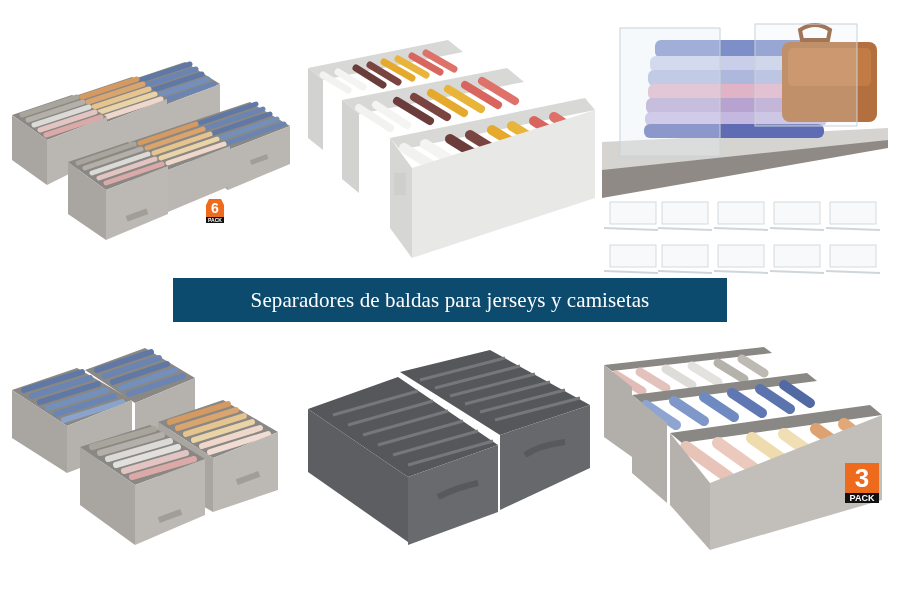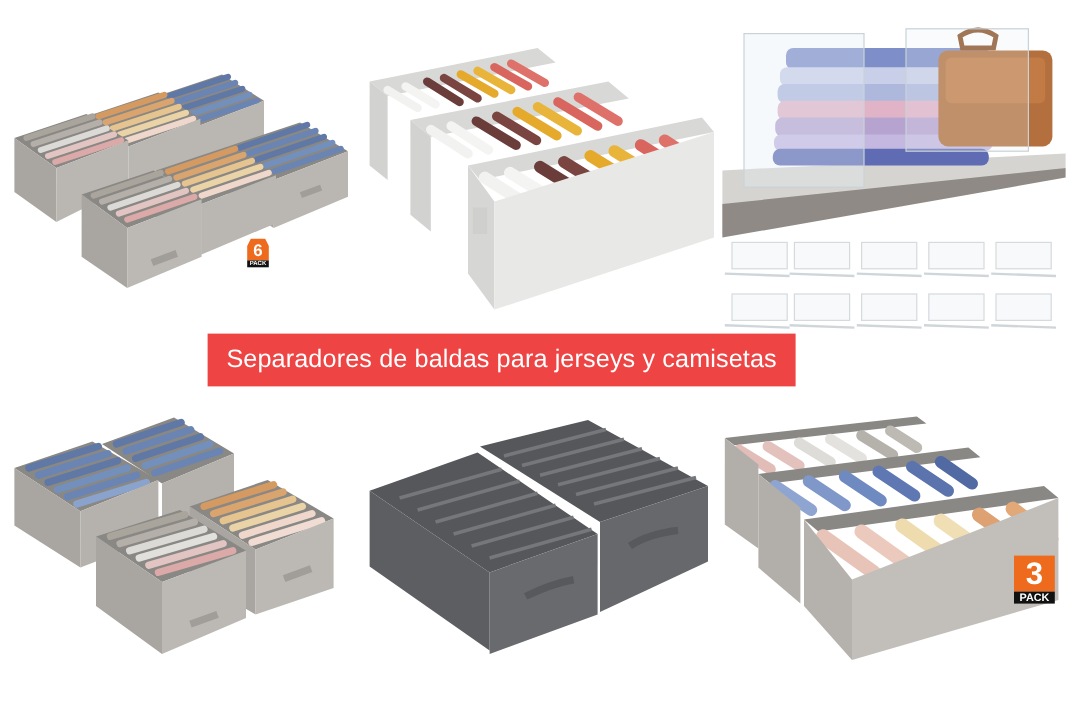--- a/index.html
+++ b/index.html
@@ -1,23 +1,23 @@
 <!DOCTYPE html>
 <html><head>
 <meta charset="utf-8">
 <style>
   * { box-sizing: border-box; margin: 0; padding: 0; }
   html, body { width: 900px; height: 600px; background: #ffffff; overflow: hidden; }
   body { position: relative; font-family: "Liberation Sans", sans-serif; }
   .tile { position: absolute; }
   .banner {
-    position: absolute; left: 173px; top: 278px; width: 490px; height: 44px;
-    background: #ef4444; color: #ffffff; font-size: 21px;
+    position: absolute; left: 173px; top: 278px; width: 554px; height: 44px;
+    background: #0c4a6e; color: #ffffff; font-size: 21px;
     display: flex; align-items: center; justify-content: center;
-    font-family: Liberation Sans, sans-serif; letter-spacing: 0.1px;
+    font-family: Liberation Serif, serif; letter-spacing: 0.1px;
   }
   svg { display: block; }
 </style>
 </head>
 <body>
 
 <div class="tile" style="left:0;top:50px;width:300px;height:200px;">
   <svg width="300" height="200" viewBox="0 0 300 200">
     <defs>
       <g id="boxA">

